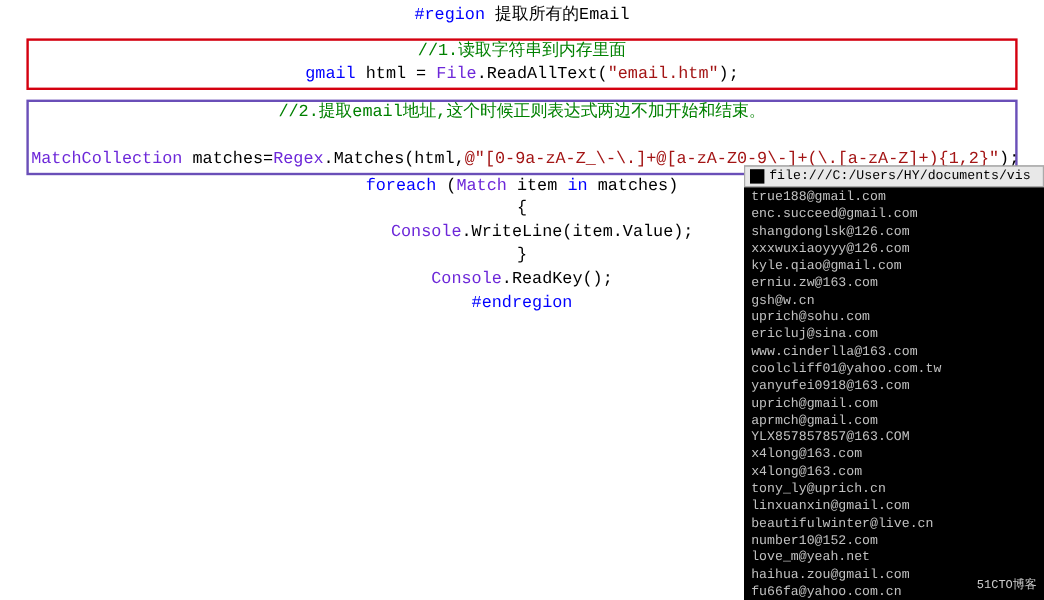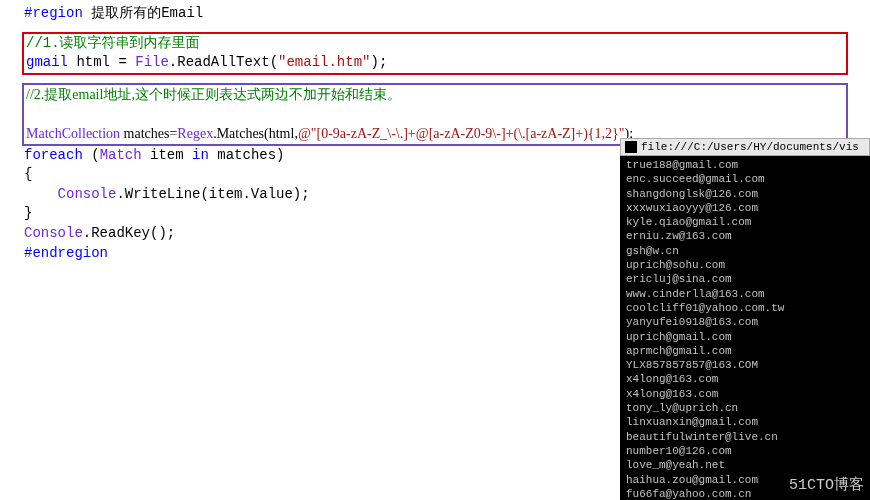--- a/index.html
+++ b/index.html
@@ -8,38 +8,38 @@
       height: 500px;
       font-family: Consolas, 'Courier New', monospace;
       font-size: 14px;
       background: #fff;
       position: relative;
       overflow: hidden;
     }
     .code-area {
       padding: 4px 24px;
       line-height: 1.4;
+      text-align: center;
     }
     .line { white-space: pre; }
     .kw { color: #0000ff; }
     .type { color: #6d28d9; }
     .str { color: #a31515; }
     .comment { color: #008000; }
     .region-kw { color: #0000ff; }
     .region-text { color: #000; }
     .box-red {
       border: 2px solid #d4000f;
       padding: 0 2px;
       margin: 8px -2px;
     }
     .box-purple {
       border: 2px solid #6a4fb8;
       padding: 0 2px;
       margin: 0 -2px;
-      font-family: Liberation Serif, serif;
     }
     .console-window {
       position: absolute;
       top: 138px;
       right: 0;
       width: 250px;
       background: #000;
       font-family: 'Courier New', monospace;
       font-size: 11px;
       color: #c0c0c0;
@@ -63,21 +63,21 @@
     .console-body {
       padding: 2px 6px;
       line-height: 1.3;
     }
     .console-body div { white-space: nowrap; }
     .watermark {
       position: absolute;
       bottom: 6px;
       right: 6px;
       color: #ccc;
-      font-size: 15px;
+      font-size: 10px;
       z-index: 10;
     }
   </style>
 </head>
 <body>
 
 <div class="code-area">
   <div class="line"><span class="region-kw">#region</span><span class="region-text"> 提取所有的Email</span></div>
   <div class="box-red">
     <div class="line comment">//1.读取字符串到内存里面</div>
@@ -115,20 +115,20 @@
       <div>coolcliff01@yahoo.com.tw</div>
       <div>yanyufei0918@163.com</div>
       <div>uprich@gmail.com</div>
       <div>aprmch@gmail.com</div>
       <div>YLX857857857@163.COM</div>
       <div>x4long@163.com</div>
       <div>x4long@163.com</div>
       <div>tony_ly@uprich.cn</div>
       <div>linxuanxin@gmail.com</div>
       <div>beautifulwinter@live.cn</div>
-      <div>number10@126.com</div>
+      <div>number10@152.com</div>
       <div>love_m@yeah.net</div>
       <div>haihua.zou@gmail.com</div>
       <div>fu66fa@yahoo.com.cn</div>
     </div>
 </div>
 
 <div class="watermark">51CTO博客</div>
 
 </body></html>

